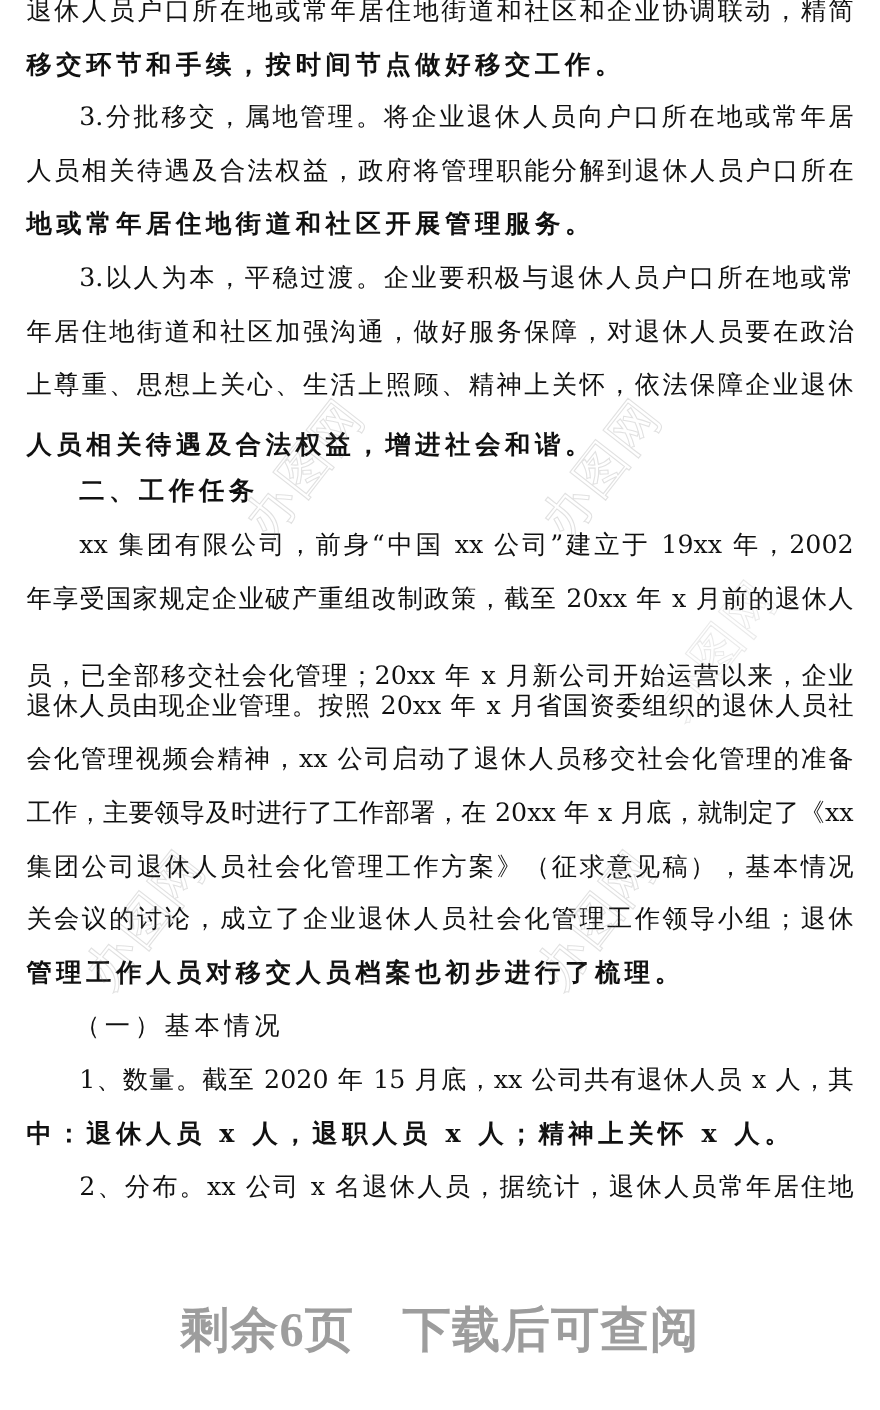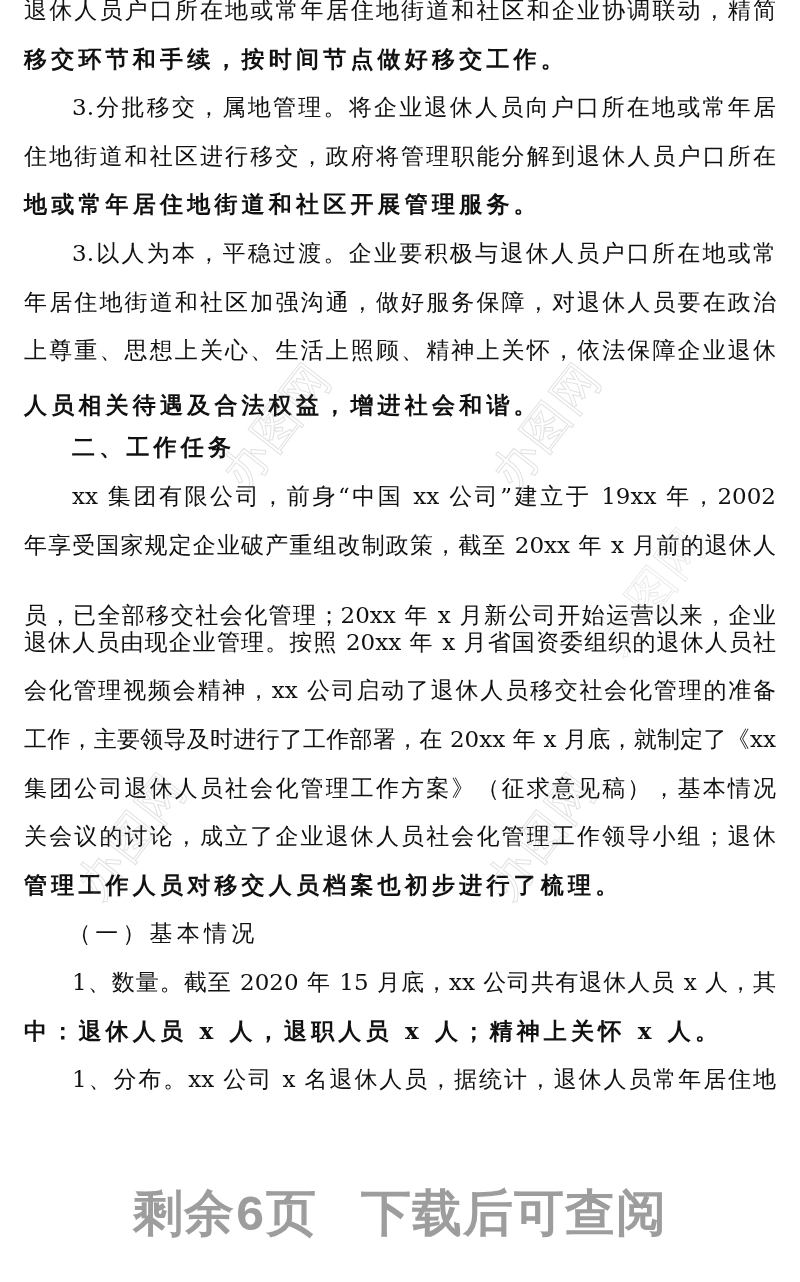--- a/index.html
+++ b/index.html
@@ -60,58 +60,58 @@
     white-space: nowrap;
     letter-spacing: 2px;
     pointer-events: none;
   }
   .banner {
     position: absolute;
     left: 0;
     width: 800px;
     top: 1180px;
     text-align: center;
-    font-family: Liberation Mono, monospace;
+    font-family: Liberation Serif, serif;
     font-weight: bold;
-    font-size: 50px;
+    font-size: 44px;
     color: #9d9d9d;
     letter-spacing: 1px;
   }
   .banner .gap {
     display: inline-block;
     width: 44px;
   }
 </style>
 </head>
 <body>
 
 <div class="page">
   <div class="line" style="top:0px">退休人员户口所在地或常年居住地街道和社区和企业协调联动，精简</div>
   <div class="line last" style="top:48.6px">移交环节和手续，按时间节点做好移交工作。</div>
   <div class="line indent" style="top:97.2px">3.分批移交，属地管理。将企业退休人员向户口所在地或常年居</div>
-  <div class="line" style="top:145.8px">住地街道和社区进行移交，政府将管理职能分解到退休人员户口所在</div>
+  <div class="line" style="top:145.8px">人员相关待遇及合法权益，政府将管理职能分解到退休人员户口所在</div>
   <div class="line last" style="top:194.4px">地或常年居住地街道和社区开展管理服务。</div>
   <div class="line indent" style="top:243px">3.以人为本，平稳过渡。企业要积极与退休人员户口所在地或常</div>
   <div class="line" style="top:291.6px">年居住地街道和社区加强沟通，做好服务保障，对退休人员要在政治</div>
   <div class="line" style="top:340.2px">上尊重、思想上关心、生活上照顾、精神上关怀，依法保障企业退休</div>
   <div class="line last" style="top:395px">人员相关待遇及合法权益，增进社会和谐。</div>
   <div class="line indent last" style="top:437.4px">二、工作任务</div>
   <div class="line indent" style="top:486px">xx 集团有限公司，前身“中国 xx 公司”建立于 19xx 年，2002</div>
   <div class="line" style="top:534.6px">年享受国家规定企业破产重组改制政策，截至 20xx 年 x 月前的退休人</div>
   <div class="line" style="top:605px">员，已全部移交社会化管理；20xx 年 x 月新公司开始运营以来，企业</div>
   <div class="line" style="top:631.8px">退休人员由现企业管理。按照 20xx 年 x 月省国资委组织的退休人员社</div>
   <div class="line" style="top:680.4px">会化管理视频会精神，xx 公司启动了退休人员移交社会化管理的准备</div>
   <div class="line" style="top:729px">工作，主要领导及时进行了工作部署，在 20xx 年 x 月底，就制定了《xx</div>
   <div class="line" style="top:777.6px">集团公司退休人员社会化管理工作方案》（征求意见稿），基本情况</div>
   <div class="line" style="top:826.2px">关会议的讨论，成立了企业退休人员社会化管理工作领导小组；退休</div>
   <div class="line last" style="top:874.8px">管理工作人员对移交人员档案也初步进行了梳理。</div>
   <div class="line indent last bold heading-sub" style="top:923.4px; left:68px;">（一）基本情况</div>
   <div class="line indent" style="top:972px">1、数量。截至 2020 年 15 月底，xx 公司共有退休人员 x 人，其</div>
   <div class="line last" style="top:1020.6px">中：退休人员 x 人，退职人员 x 人；精神上关怀 x 人。</div>
-  <div class="line indent" style="top:1069.2px">1、分布。xx 公司 x 名退休人员，据统计，退休人员常年居住地</div>
+  <div class="line indent" style="top:1069.2px">2、分布。xx 公司 x 名退休人员，据统计，退休人员常年居住地</div>
 </div>
 
 <div class="watermark" style="left:205px; top:395px;">办图网</div>
 <div class="watermark" style="left:475px; top:395px;">办图网</div>
 <div class="watermark" style="left:60px; top:805px;">办图网</div>
 <div class="watermark" style="left:470px; top:805px;">办图网</div>
 <div class="watermark" style="left:580px; top:560px; opacity:0.7;">办图网</div>
 
 <div class="banner">
   <span>剩余6页</span><span class="gap"></span><span>下载后可查阅</span>

